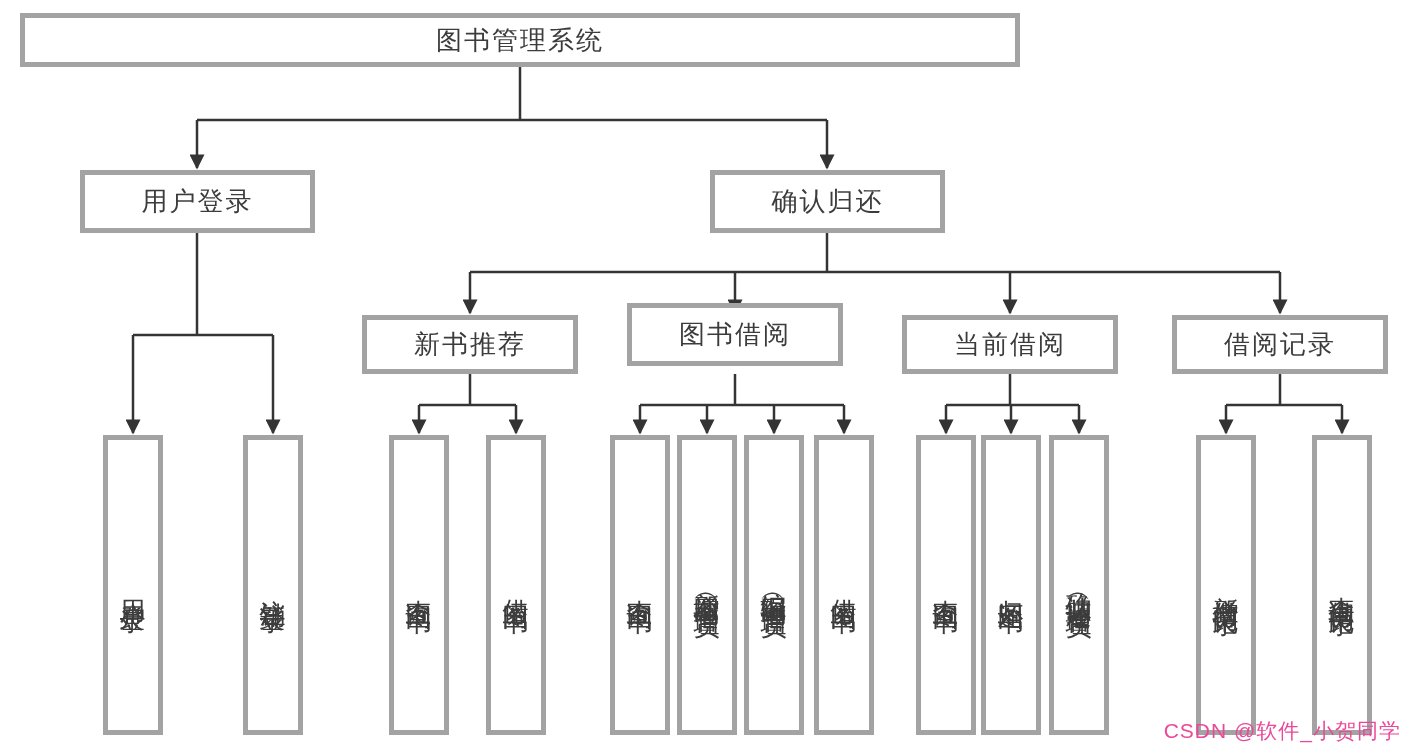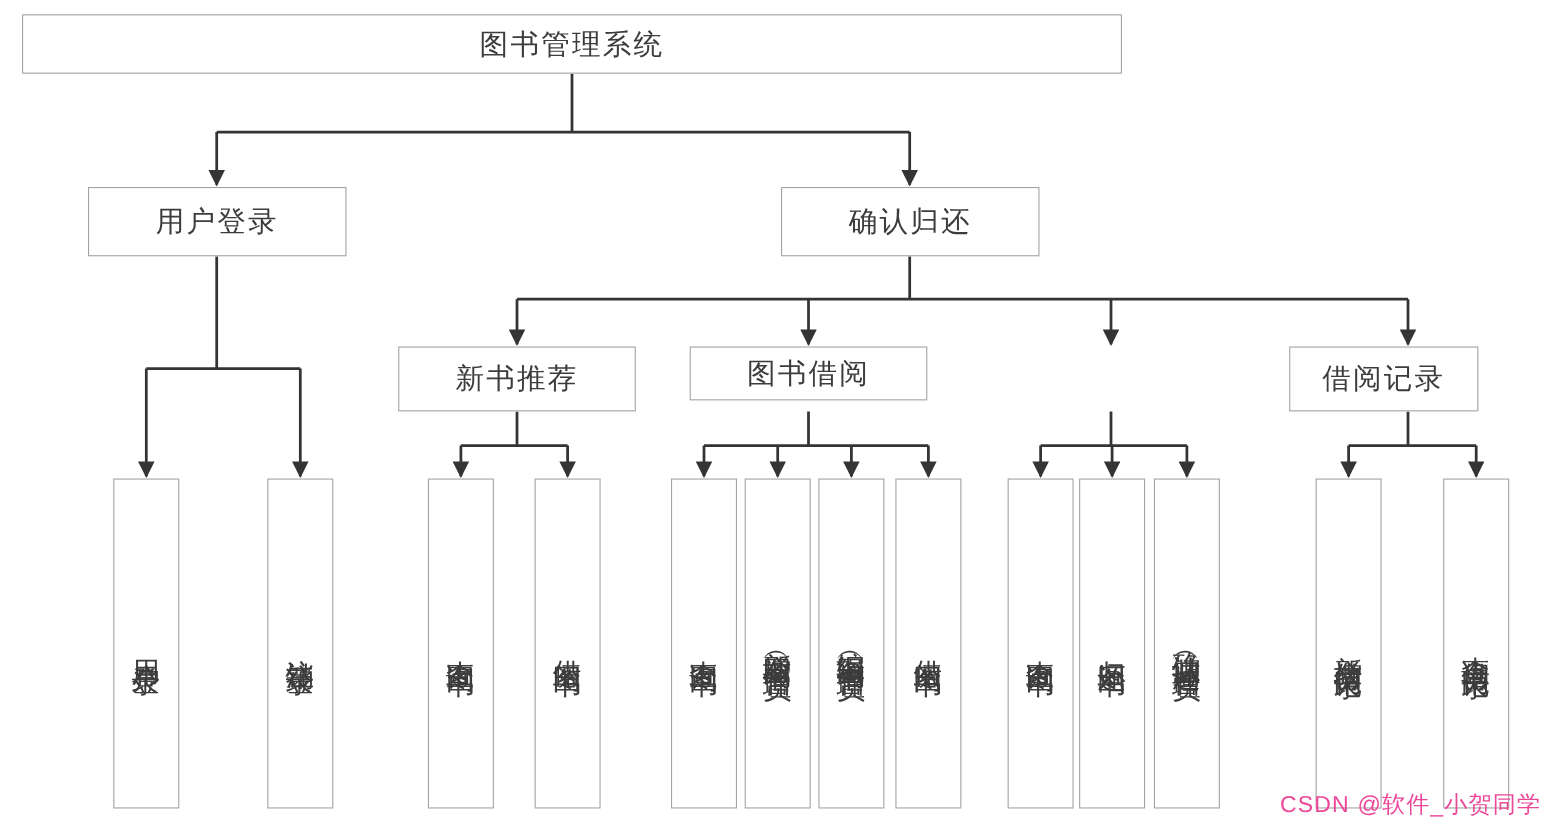--- a/index.html
+++ b/index.html
@@ -6,21 +6,21 @@
   #canvas{
     position:relative;
     width:1405px;height:747px;
     background:#ffffff;
     font-family:"Liberation Sans","DejaVu Sans",sans-serif;
     overflow:hidden;
   }
   .node{
     position:absolute;
     box-sizing:border-box;
-    border:1px solid #a3a3a3;
+    border:5px solid #a3a3a3;
     background:#ffffff;
     display:flex;
     align-items:center;
     justify-content:center;
     color:#3c3c3c;
     font-size:26px;
     letter-spacing:2px;
     text-align:center;
   }
   .node.vertical{
@@ -96,22 +96,23 @@
     <line x1="1226" y1="405" x2="1226" y2="433" marker-end="url(#arrow)"></line>
     <line x1="1342" y1="405" x2="1342" y2="433" marker-end="url(#arrow)"></line>
   </svg>
 
   <div class="node" style="left:20px;top:13px;width:1000px;height:54px;">图书管理系统</div>
 
   <div class="node" style="left:80px;top:170px;width:235px;height:63px;">用户登录</div>
   <div class="node" style="left:710px;top:170px;width:235px;height:63px;">确认归还</div>
 
   <div class="node" style="left:362px;top:315px;width:216px;height:59px;">新书推荐</div>
-  <div class="node" style="left:627px;top:315px;width:216px;height:49px;">图书借阅</div>
-  <div class="node" style="left:1172px;top:315px;width:172px;height:59px;">借阅记录</div>
+  <div class="node" style="left:627px;top:303px;width:216px;height:63px;">图书借阅</div>
+  <div class="node" style="left:902px;top:315px;width:216px;height:59px;">当前借阅</div>
+  <div class="node" style="left:1172px;top:315px;width:216px;height:59px;">借阅记录</div>
 
   <div class="node vertical" style="left:103px;top:435px;width:60px;height:300px;">用户登录</div>
   <div class="node vertical" style="left:243px;top:435px;width:60px;height:300px;">注销登录</div>
 
   <div class="node vertical" style="left:389px;top:435px;width:60px;height:300px;">查询图书</div>
   <div class="node vertical" style="left:486px;top:435px;width:60px;height:300px;">借阅图书</div>
 
   <div class="node vertical" style="left:610px;top:435px;width:60px;height:300px;">查询图书</div>
   <div class="node vertical" style="left:677px;top:435px;width:60px;height:300px;">新增图书（管理员）</div>
   <div class="node vertical" style="left:744px;top:435px;width:60px;height:300px;">编辑图书（管理员）</div>

